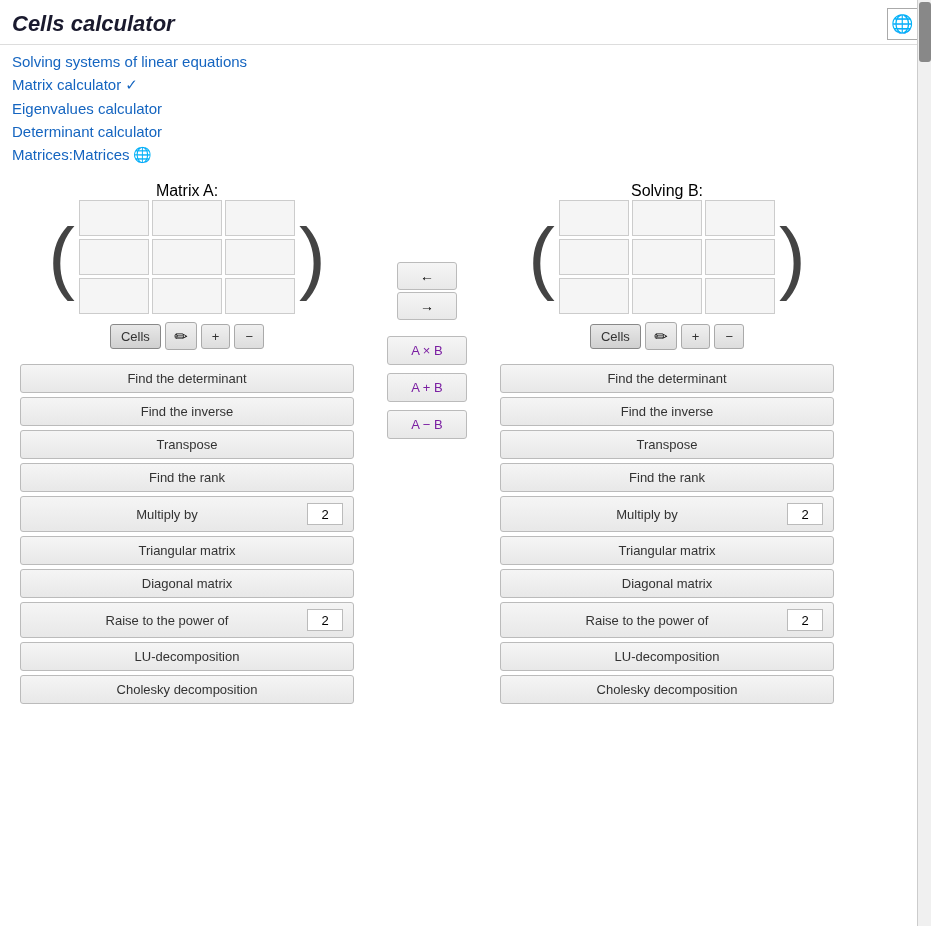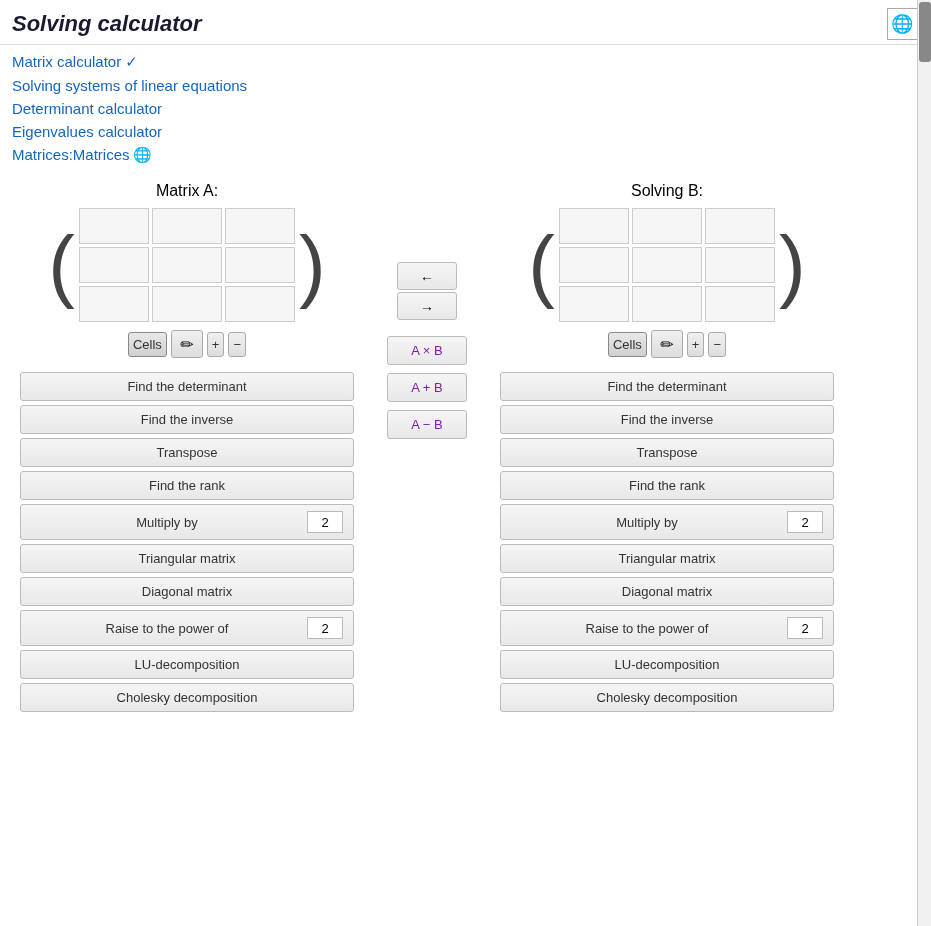--- a/index.html
+++ b/index.html
@@ -52,21 +52,21 @@
       gap: 0;
     }
     .matrix-section {
       display: flex;
       flex-direction: column;
       align-items: center;
       width: 350px;
     }
     .matrix-label {
       font-size: 16px;
-      margin-bottom: 8px;
+      margin-bottom: 0;
       color: #000;
     }
     .matrix-input-area {
       display: flex;
       align-items: center;
       gap: 4px;
       margin-bottom: 8px;
     }
     .bracket {
       font-size: 80px;
@@ -90,21 +90,21 @@
       font-size: 13px;
       outline: none;
     }
     .controls-row {
       display: flex;
       align-items: center;
       gap: 4px;
       margin-bottom: 8px;
     }
     .ctrl-btn {
-      padding: 4px 4px;
+      padding: 4px 10px;
       background: linear-gradient(to bottom, #f0f0f0, #ddd);
       border: 1px solid #aaa;
       border-radius: 3px;
       cursor: pointer;
       font-size: 13px;
       color: #333;
     }
     .ctrl-btn.active {
       background: linear-gradient(to bottom, #e8e8e8, #d0d0d0);
       border-color: #888;
@@ -214,29 +214,29 @@
       min-height: 926px;
       overflow: hidden;
     }
   </style>
 </head>
 <body>
 
 <div class="page-wrapper">
 
   <div class="header">
-    <span class="header-title">Solving calculator</span>
+    <span class="header-title">Cells calculator</span>
     <div class="translate-icon">🌐</div>
   </div>
 
   <div class="nav-links">
+    <a class="nav-link">Solving systems of linear equations</a>
     <a class="nav-link">Matrix calculator ✓</a>
-    <a class="nav-link">Solving systems of linear equations</a>
+    <a class="nav-link">Eigenvalues calculator</a>
     <a class="nav-link">Determinant calculator</a>
-    <a class="nav-link">Eigenvalues calculator</a>
     <a class="nav-link">Matrices:Matrices 🌐</a>
   </div>
 
   <div class="matrices-container">
 
     <div class="matrix-section">
       <div class="matrix-label">Matrix A:</div>
       <div class="matrix-input-area">
         <span class="bracket">(</span>
         <div class="matrix-grid">

